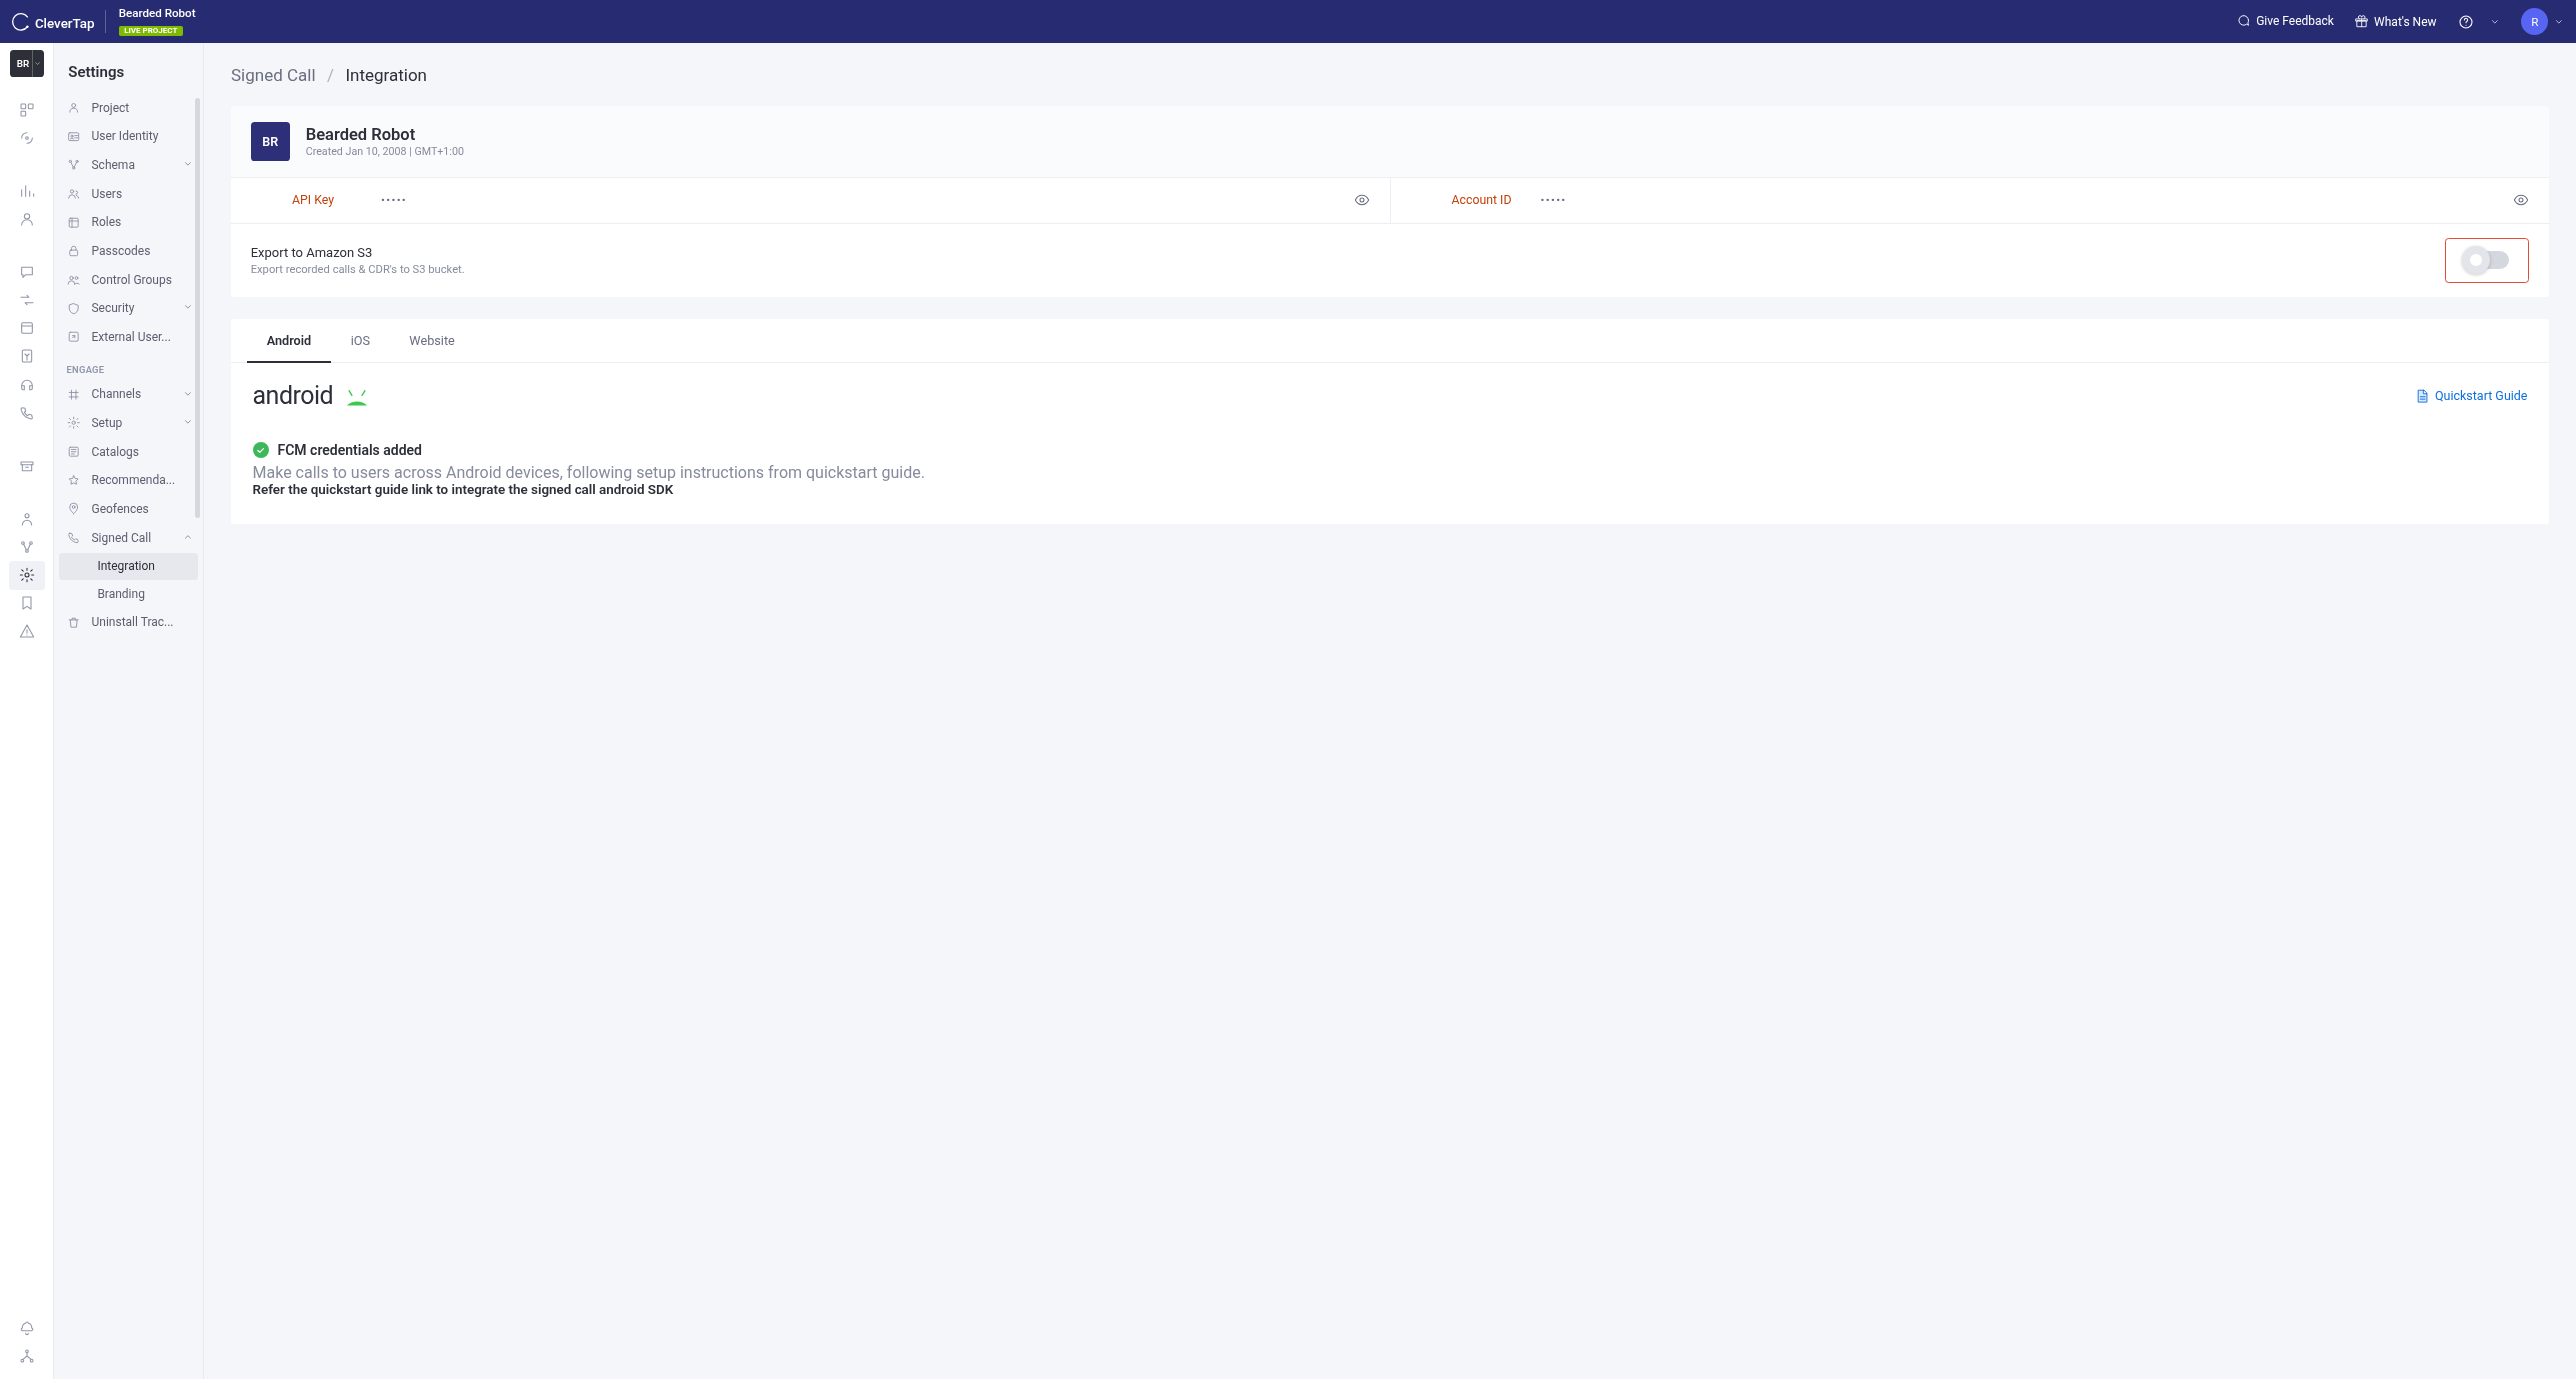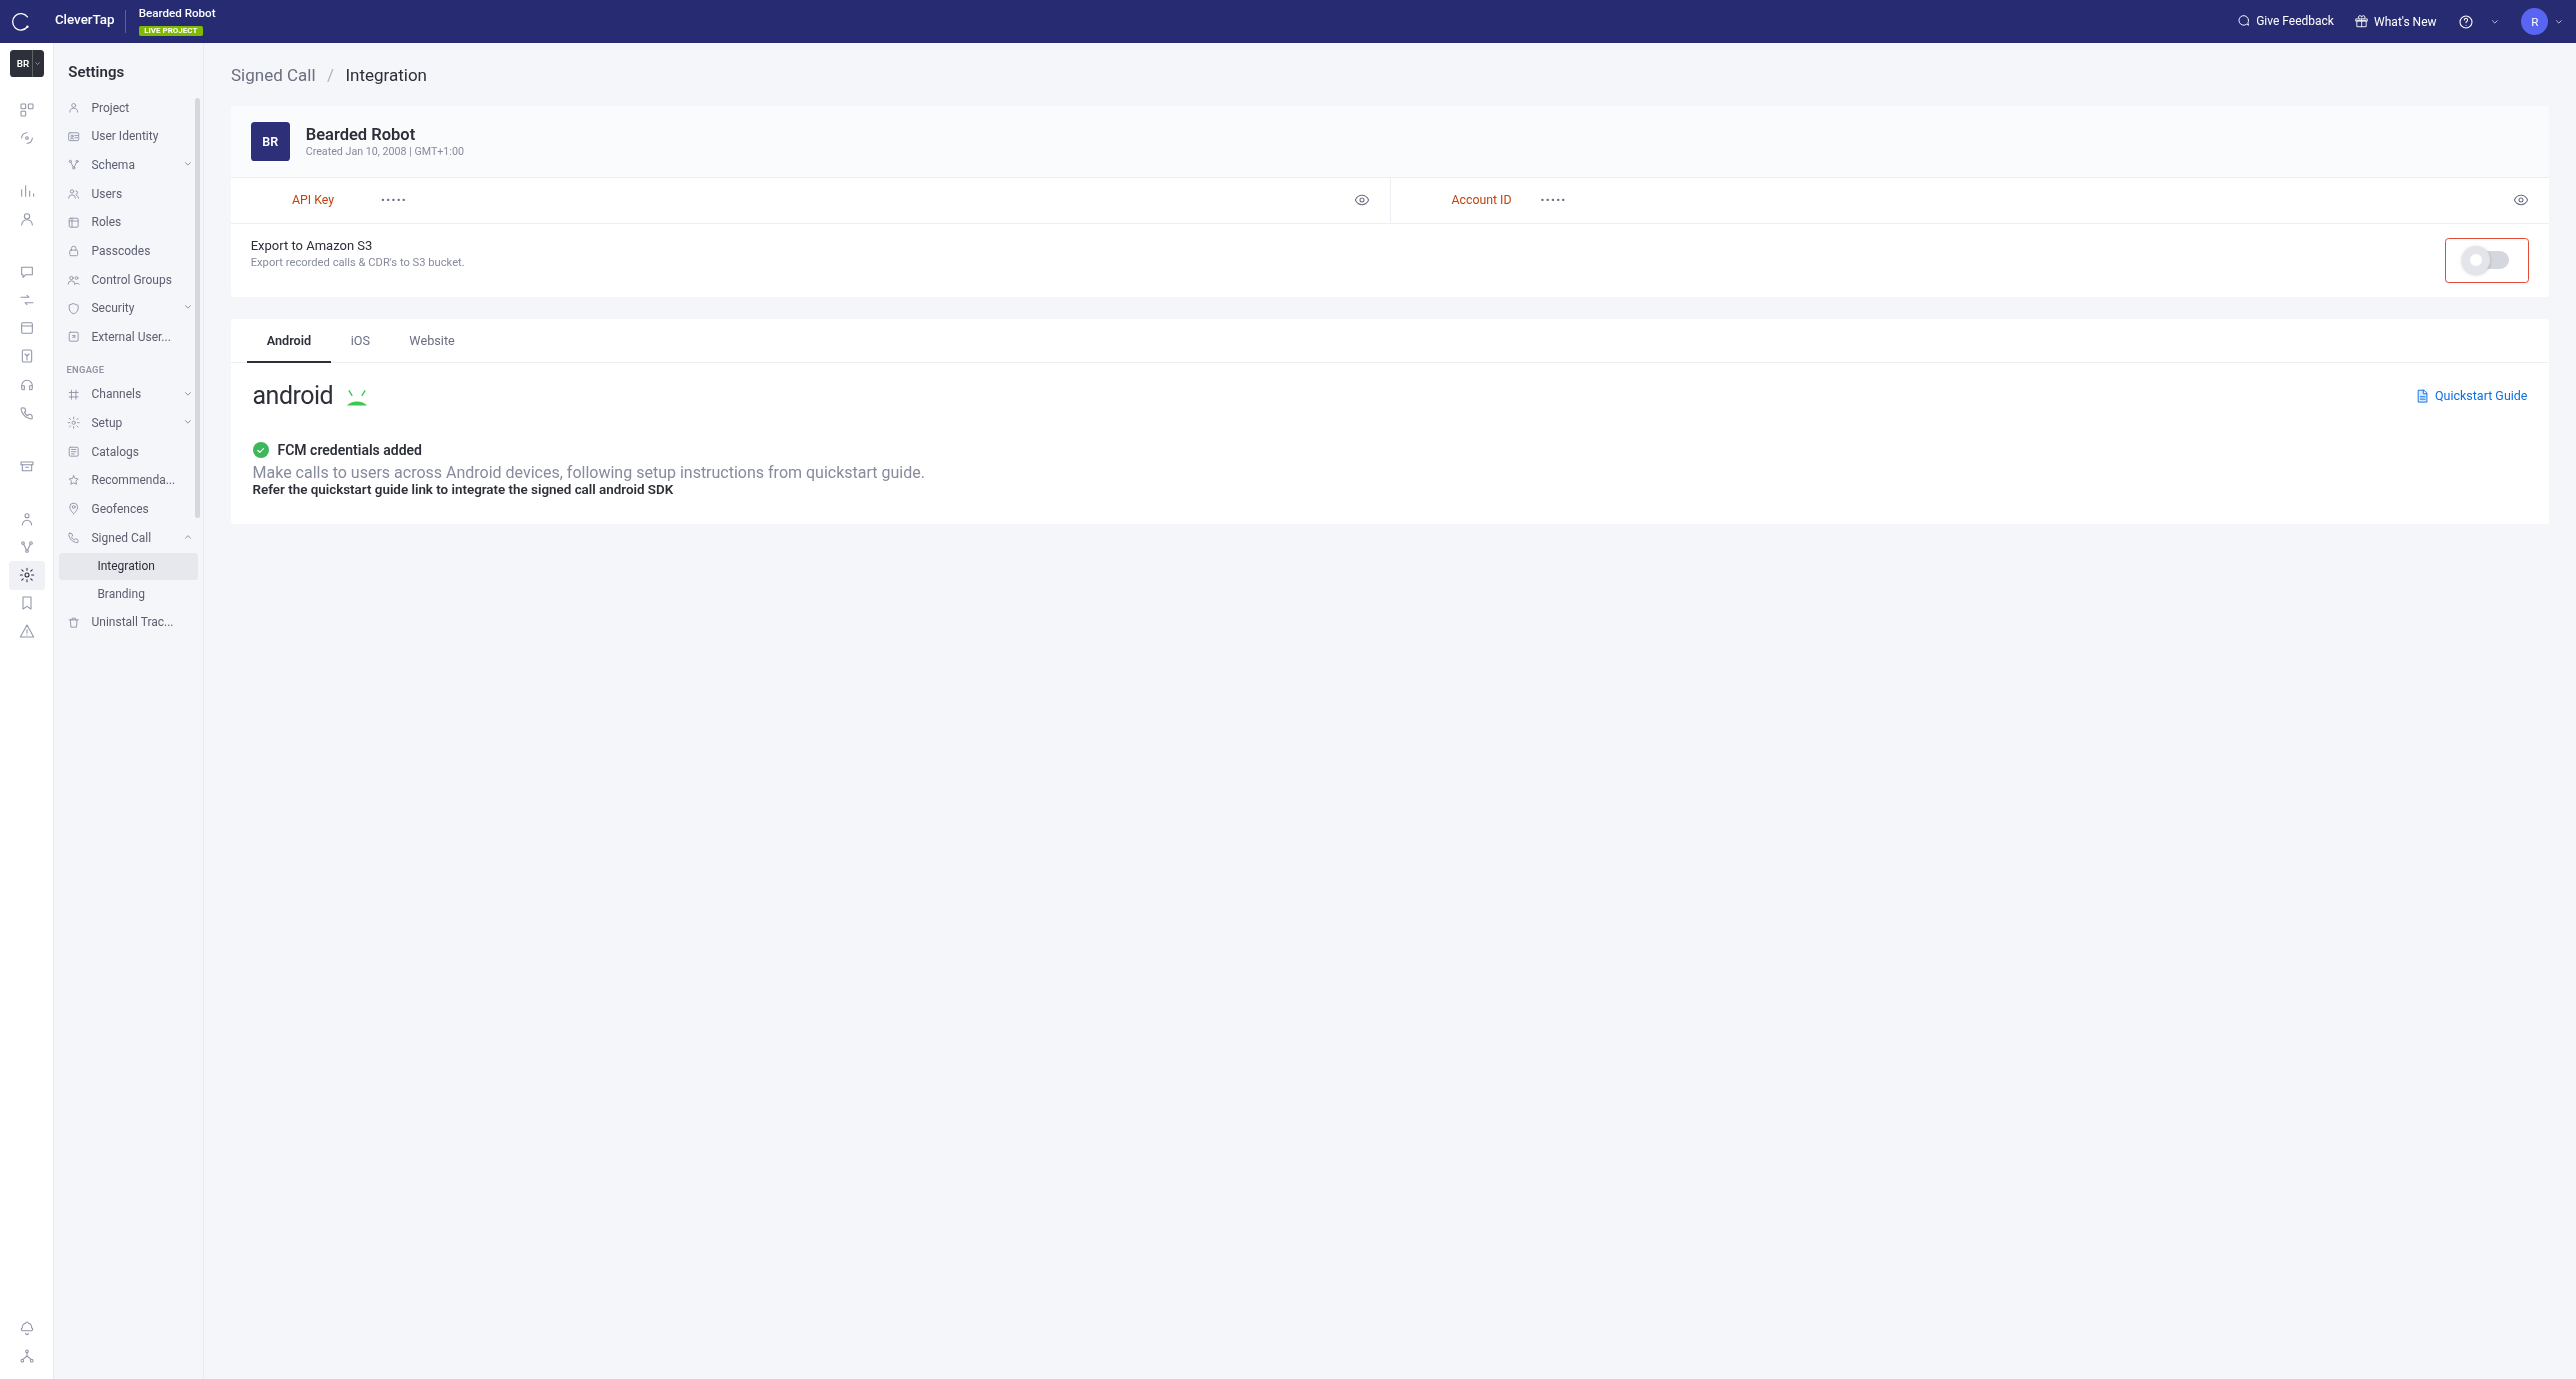--- a/index.html
+++ b/index.html
@@ -1,19 +1,19 @@
 <!DOCTYPE html>
 <html style="font-size:14.3px"><head>
 <meta charset="utf-8">
 <style>
   * { margin:0; padding:0; box-sizing:border-box; font-family:-apple-system,BlinkMacSystemFont,"Segoe UI",Roboto,sans-serif; }
   body { background:#f5f6fa; color:#2d2f39; width:1342px; height:725px; overflow:hidden; }
 
   .topbar { position:fixed; top:0; left:0; right:0; height:43px; background:#272c72; display:flex; align-items:center; color:#fff; z-index:100; }
-  .logo { display:flex; align-items:flex-start; padding:0 10.7px; font-size:13.4px; font-weight:500;gap:20px; }
+  .logo { display:flex; align-items:flex-end; padding:0 10.7px; font-size:13.4px; font-weight:500; }
   .logo svg { margin-right:4.5px; }
   .vline { width:0.9px; height:23px; background:rgba(255,255,255,0.25); margin:0 3.6px 0 0; }
   .proj-info { padding-left:9px; }
   .proj-info .pname { font-size:11.6px; font-weight:500; line-height:1.2; }
   .proj-info .badge { display:inline-block; background:#7fba00; color:#fff; font-size:8px; font-weight:700; padding:0.9px 5.4px; border-radius:1.8px; margin-top:1.8px; }
   .top-spacer { flex:1; }
   .top-link { display:flex; align-items:center; font-size:12px; padding:0 10.7px; cursor:pointer; }
   .top-link .ic { margin-right:5.4px; display:flex; }
   .avatar { width:27px; height:27px; background:#5865f2; border-radius:50%; display:flex; align-items:center; justify-content:center; font-size:11.6px; margin-left:9px; }
   .chev-down { margin:0 12.5px 0 5.4px; display:flex; align-items:center; }
@@ -49,21 +49,21 @@
   .proj-meta .sub { font-size:10.7px; color:#868b9d; margin-top:1.8px; }
 
   .cred-row { display:flex; border-bottom:0.9px solid #edeef3; }
   .cred-cell { flex:1; display:flex; align-items:center; padding:14.3px 19.7px 14.3px 61px; border-right:0.9px solid #edeef3; }
   .cred-cell:last-child { border-right:none; }
   .cred-label { font-size:12.3px; color:#c2410c; min-width:89px; }
   .cred-val { font-size:11.6px; color:#6a6e80; letter-spacing:1.3px; }
   .cred-spacer { flex:1; }
   .eye-btn { color:#6a6e80; cursor:pointer; display:flex; }
 
-  .export-row { display:flex; padding:14.3px 19.7px;gap:39px; }
+  .export-row { display:flex; align-items:center; padding:14.3px 19.7px;gap:39px; }
   .export-text .etitle { font-size:13px; color:#2d2f39; margin-bottom:2.7px; }
   .export-text .edesc { font-size:11.2px; color:#868b9d; }
   .export-spacer { flex:1; }
   .toggle-wrap { border:1.8px solid #e24b36; border-radius:3.6px; padding:12.5px 19.7px; display:flex; align-items:center; justify-content:center; }
   .toggle { width:43px; height:18px; background:#d5d7df; border-radius:9.8px; position:relative; cursor:pointer; }
   .toggle::before { content:""; position:absolute; left:-3.6px; top:-5.4px; width:28px; height:28px; background:#fff; border-radius:50%; box-shadow:0 0.9px 3.6px rgba(0,0,0,0.22); border:8px solid #e4e5ea; box-sizing:border-box; }
 
   .tabs-card { background:#fff; border-radius:3.6px; margin:0 27px 21.5px; }
   .tabs-head { display:flex; border-bottom:0.9px solid #edeef3; padding:0 16px; }
   .tab { padding:14.3px 19.7px; font-size:12.7px; color:#6a6e80; cursor:pointer; position:relative; }

